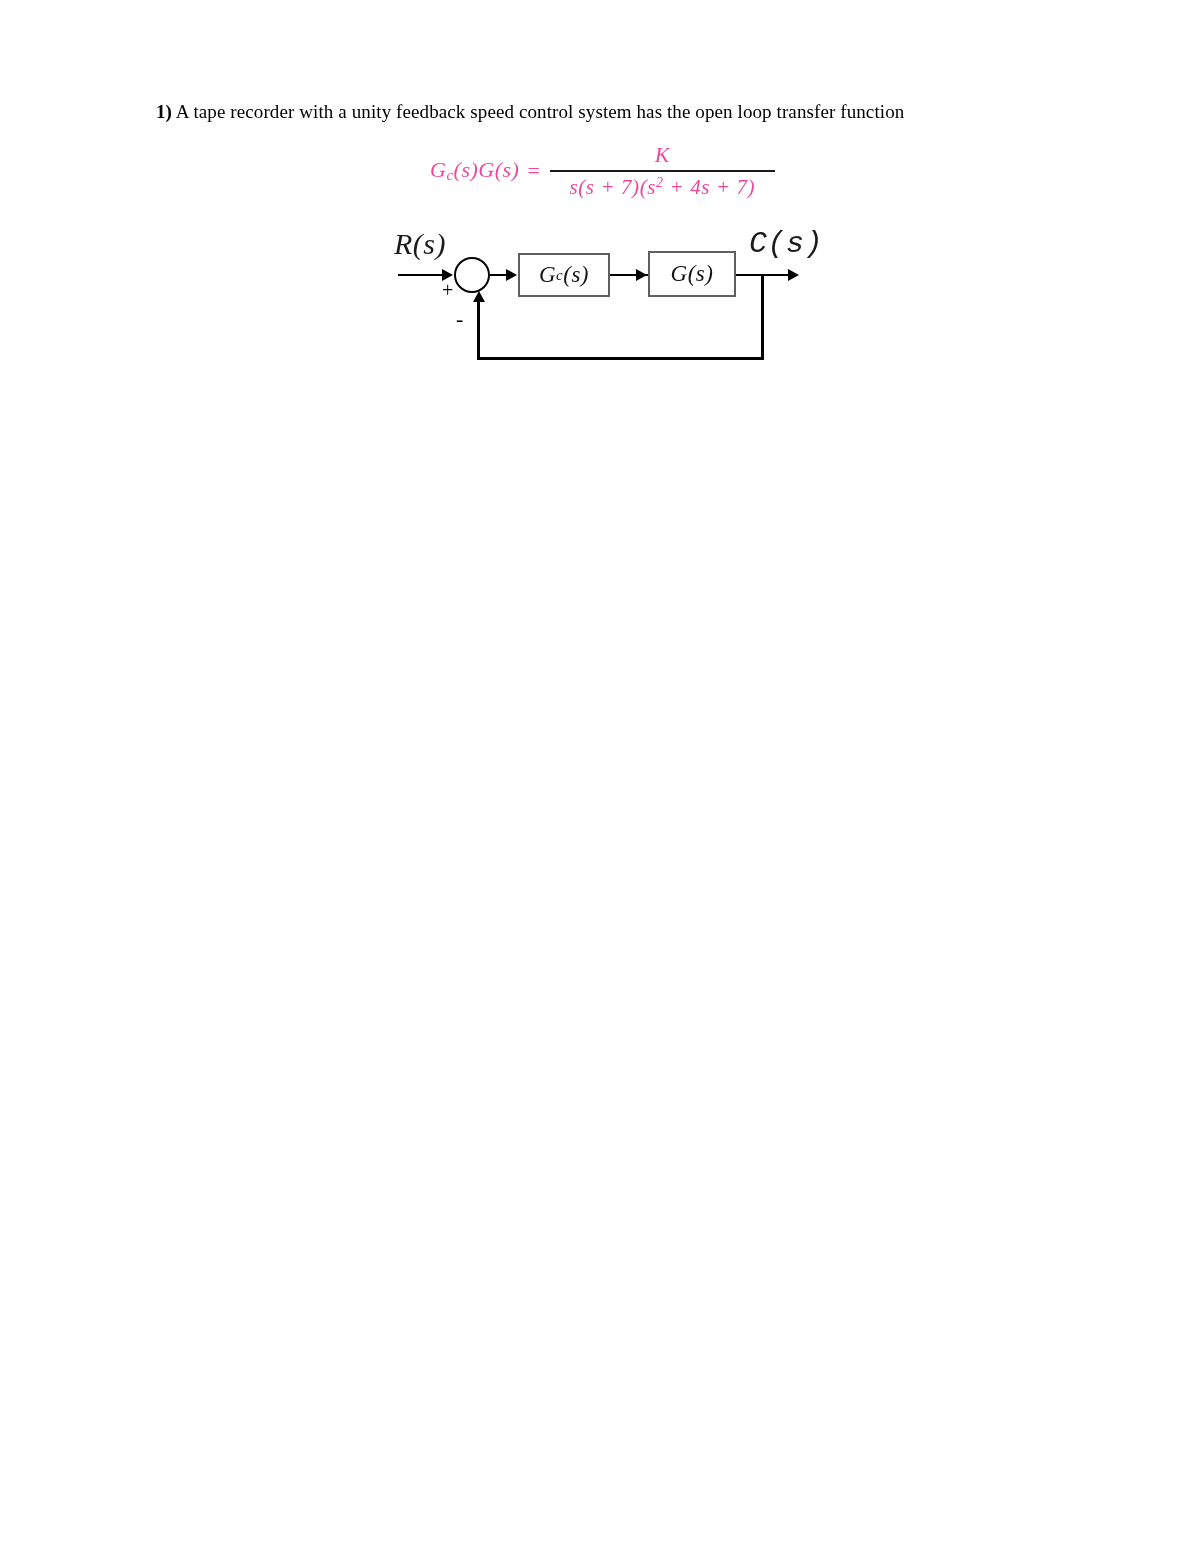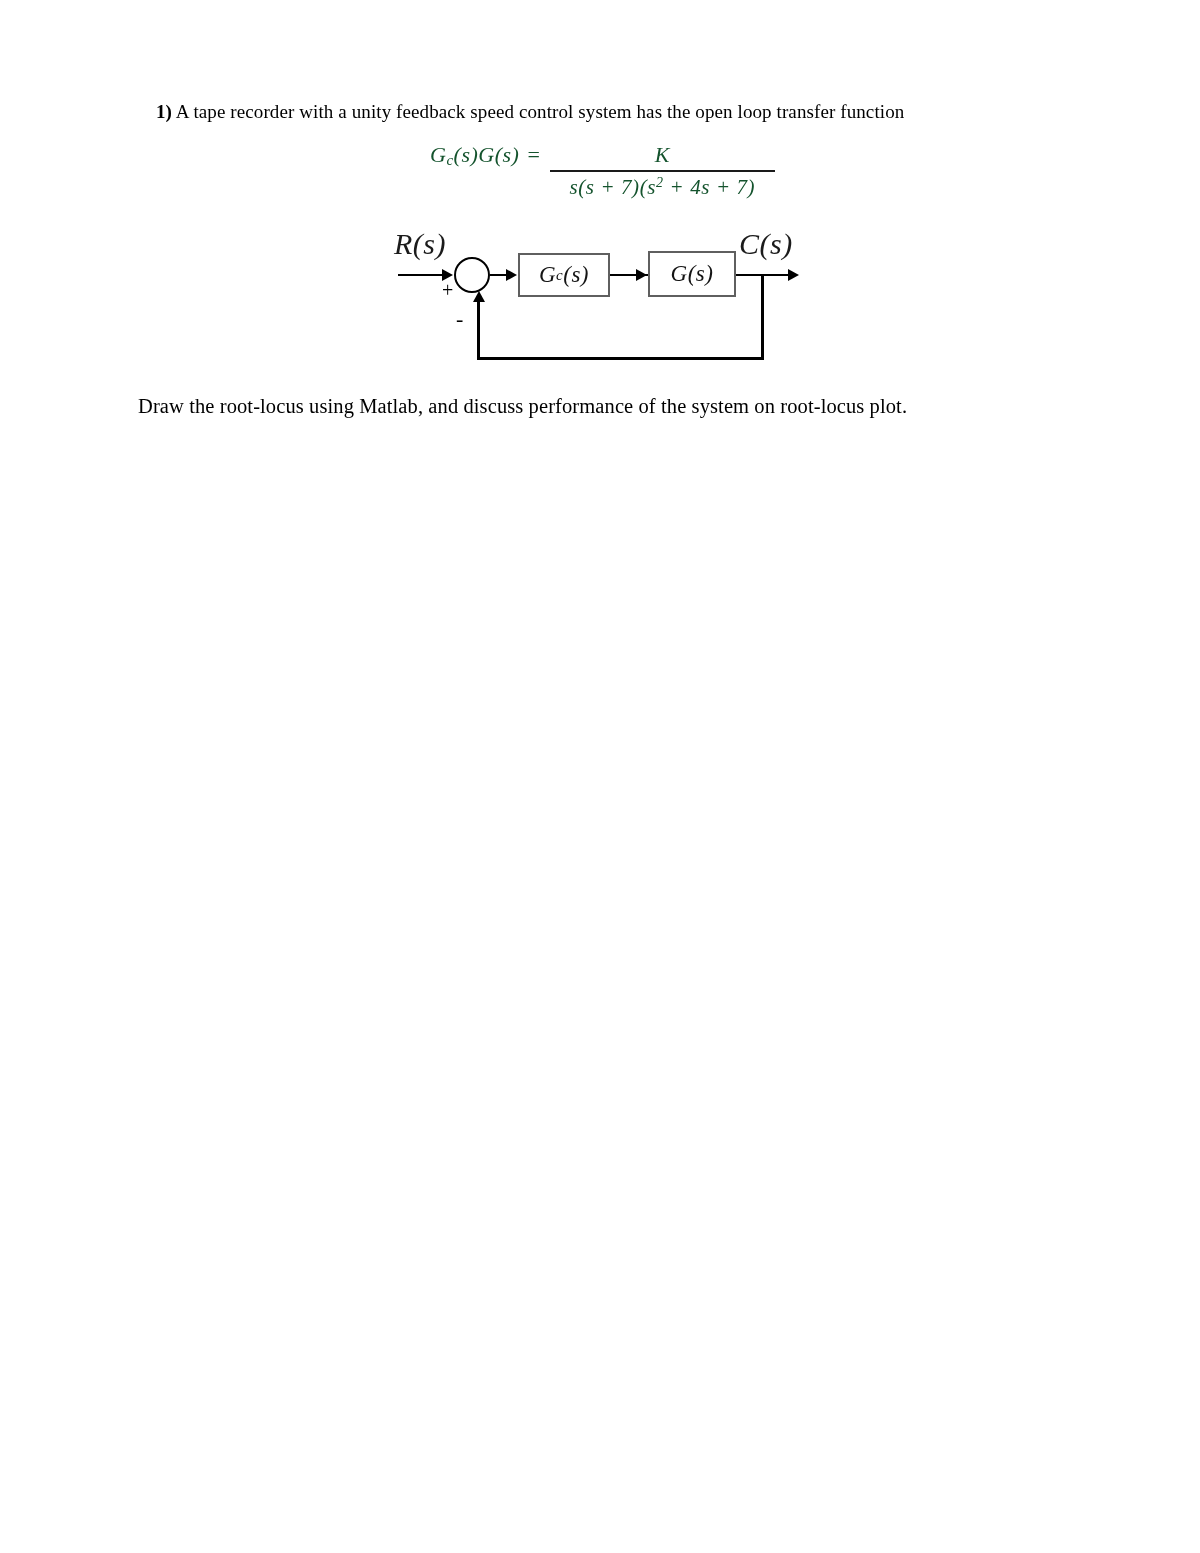--- a/index.html
+++ b/index.html
@@ -37,22 +37,23 @@
   .q-num {
     font-weight: bold;
   }
 
   
   .equation {
     position: absolute;
     left: 430px;
     top: 142px;
     display: flex;
-    font-family: "Liberation Serif", serif;
-    color: #14532d;
+    align-items: center;
+    font-family: "Liberation Serif", serif;
+    color: #ec4899;
   }
   .eq-lhs {
     font-size: 22px;
     font-style: italic;
     white-space: nowrap;
     padding-right: 6px;
     letter-spacing: 0.5px;
   }
   .eq-lhs .sub {
     font-size: 15px;
@@ -105,21 +106,21 @@
   .lbl {
     position: absolute;
     font-family: "Liberation Serif", serif;
     font-style: italic;
     font-size: 30px;
     color: #1b1b1b;
     white-space: nowrap;
     letter-spacing: 0.5px;
   }
   .lbl-r { left: 14px;  top: 2px; }
-  .lbl-c { left: 359px; top: 2px; }
+  .lbl-c { left: 369px; top: 2px; font-family: Liberation Mono, monospace; }
 
   .wire {
     position: absolute;
     background: #000000;
   }
   .wire-h { height: 2.5px; }
   .wire-v { width: 2.5px; }
 
   .arrowhead {
     position: absolute;
@@ -244,15 +245,14 @@
 
     <div class="wire wire-v" style="left:381px; top:48.5px; height:86px;"></div>
 
     <div class="wire wire-h" style="left:97px; top:132px; width:286.5px;"></div>
 
     <div class="wire wire-v" style="left:97px; top:76px; height:56px;"></div>
     <div class="arrowhead arrow-up" style="left:92.5px; top:66px;"></div>
 
   </div>
 
-  <div class="q-line-2">Draw the root-locus using Matlab, and discuss performance of the system on root-locus plot.</div>
 
 </div>
 
 </body></html>

